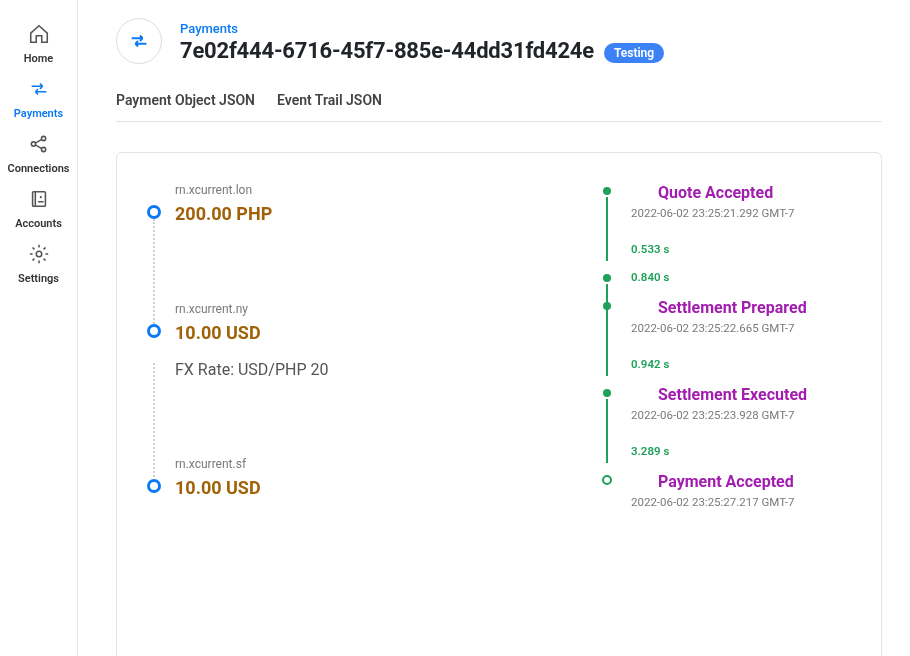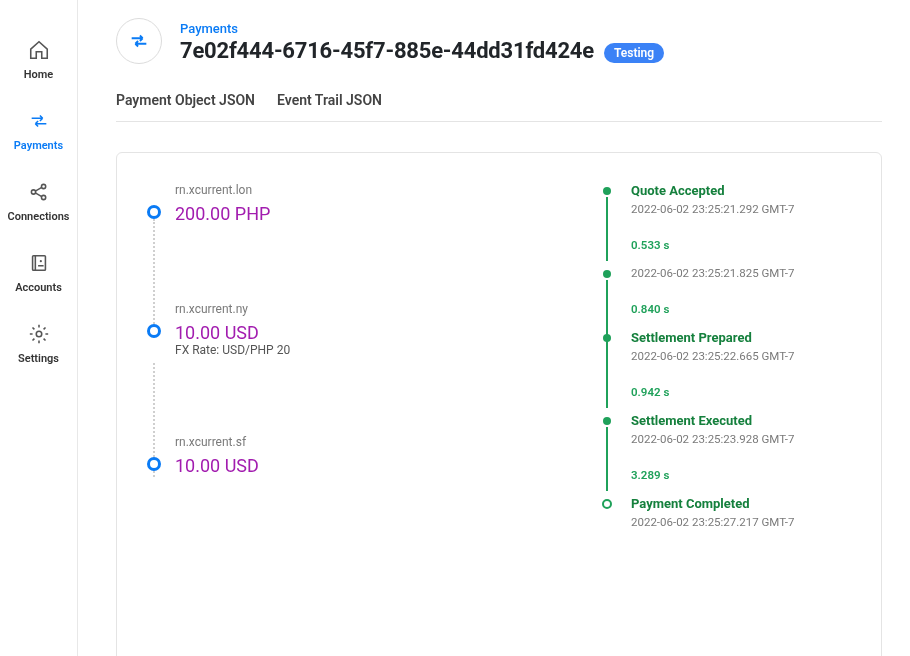--- a/index.html
+++ b/index.html
@@ -13,22 +13,22 @@
     }
     .app { display: flex; height: 100%; }
 
     
     .sidebar {
       width: 78px;
       border-right: 1px solid #e8e8e8;
       display: flex;
       flex-direction: column;
       align-items: center;
-      padding-top: 38px;
-      gap: 28px;
+      padding-top: 22px;
+      gap: 12px;
       flex-shrink: 0;
     }
     .nav-item {
       display: flex; flex-direction: column; align-items: center;
       gap: 6px; cursor: pointer; color: #444; width: 100%;
     }
     .nav-item .icon-wrap { width: 24px; height: 24px; display: flex; align-items: center; justify-content: center; }
     .nav-item svg { width: 22px; height: 22px; stroke: #555; fill: none; stroke-width: 1.7; }
     .nav-item.active svg { stroke: #0a7bf5; }
     .nav-item .label { font-size: 11px; font-weight: 600; color: #333; }
@@ -75,22 +75,22 @@
     
     .flow-col { flex: 1; position: relative; }
     .flow-node { position: relative; padding-left: 28px; }
     .flow-node + .flow-node { margin-top: 78px; }
     .node-dot {
       position: absolute; left: 0; top: 22px;
       width: 14px; height: 14px; border-radius: 50%;
       border: 3px solid #0a7bf5; background: #fff;
     }
     .node-host { font-size: 12px; color: #7a7a7a; margin-bottom: 6px; }
-    .node-amount { font-size: 18px; font-weight: 400; color: #a21caf; }
-    .node-sub { font-size: 12px; color: #555; margin-top: 0; }
+    .node-amount { font-size: 18px; font-weight: 700; color: #a16207; }
+    .node-sub { font-size: 16px; color: #555; margin-top: 17px; }
     .dotted-line {
       position: absolute; left: 6px; width: 1px;
       border-left: 2px dotted #cfcfcf;
     }
     .dotted-1 { top: 36px; height: 108px; }
     .dotted-2 { top: 180px; height: 114px; }
 
     
     .timeline-col { width: 250px; position: relative; padding-left: 18px; }
     .timeline-step { position: relative; padding-left: 10px; }
@@ -100,21 +100,21 @@
       background: #1fa15a;
     }
     .step-dot.final {
       width: 10px; height: 10px; background: #fff;
       border: 2px solid #1fa15a; left: -19px; top: 3px;
     }
     .step-bar {
       position: absolute; left: -15px; top: 14px; width: 2px;
       background: #1fa15a; height: 64px;
     }
-    .step-title { font-size: 13px; font-weight: 700; color: #15803d; margin-bottom: 4px; }
+    .step-title { font-size: 16px; font-weight: 700; color: #a21caf; margin-bottom: 4px; margin-left: 27px; }
     .step-time  { font-size: 11.5px; color: #7a7a7a; margin-bottom: 22px; }
     .step-dur   { font-size: 11.5px; color: #1fa15a; font-weight: 600; margin-bottom: 14px; }
   </style>
 </head>
 <body>
 
 <div class="app">
 
   <nav class="sidebar">
     <div class="nav-item">
@@ -222,21 +222,20 @@
           <span class="step-dot"></span>
           <span class="step-bar"></span>
           <div class="step-title">Quote Accepted</div>
           <div class="step-time">2022-06-02 23:25:21.292 GMT-7</div>
           <div class="step-dur">0.533 s</div>
         </div>
 
         <div class="timeline-step">
           <span class="step-dot"></span>
           <span class="step-bar"></span>
-          <div class="step-time">2022-06-02 23:25:21.825 GMT-7</div>
           <div class="step-dur">0.840 s</div>
         </div>
 
         <div class="timeline-step">
           <span class="step-dot"></span>
           <span class="step-bar"></span>
           <div class="step-title">Settlement Prepared</div>
           <div class="step-time">2022-06-02 23:25:22.665 GMT-7</div>
           <div class="step-dur">0.942 s</div>
         </div>
@@ -244,21 +243,21 @@
         <div class="timeline-step">
           <span class="step-dot"></span>
           <span class="step-bar"></span>
           <div class="step-title">Settlement Executed</div>
           <div class="step-time">2022-06-02 23:25:23.928 GMT-7</div>
           <div class="step-dur">3.289 s</div>
         </div>
 
         <div class="timeline-step">
           <span class="step-dot final"></span>
-          <div class="step-title">Payment Completed</div>
+          <div class="step-title">Payment Accepted</div>
           <div class="step-time">2022-06-02 23:25:27.217 GMT-7</div>
         </div>
 
       </div>
     </div>
 
   </main>
 </div>
 
 </body></html>

